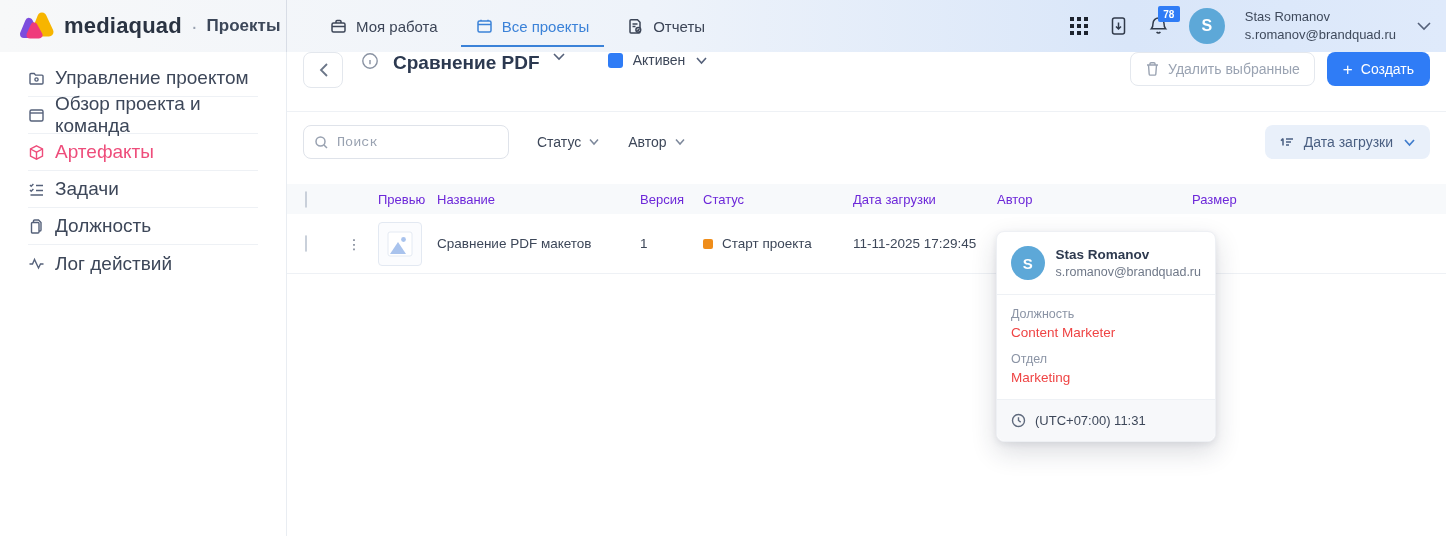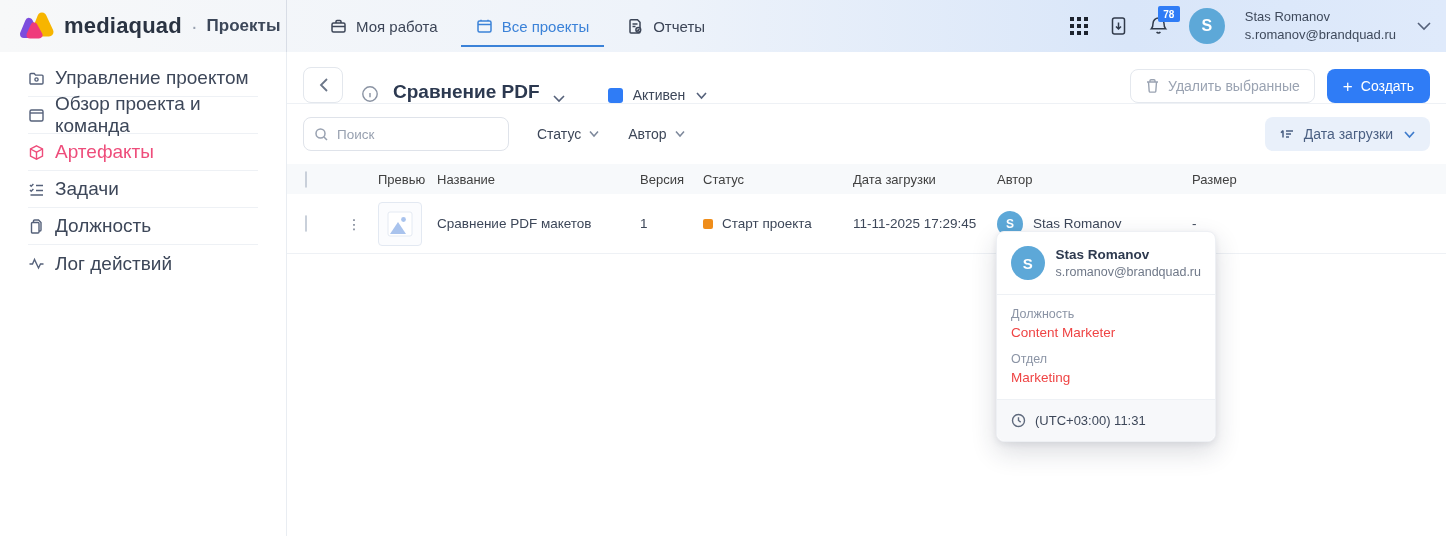--- a/index.html
+++ b/index.html
@@ -56,21 +56,21 @@
   .side-item {
     margin:0 28px; height:37px; display:flex; align-items:center; gap:10px;
     font-size:19px; color:#3d4759; border-bottom:1px solid #eef1f5; cursor:pointer;
   }
   .side-item:last-child { border-bottom:none; }
   .side-item .s-icon { color:#55617a; flex:0 0 auto; }
   .side-item.active, .side-item.active .s-icon { color:#ee4d7b; }
 
   
   .main { position:absolute; top:52px; left:287px; right:0; bottom:0; background:#fff; }
-  .toolbar { height:52px; display:flex; align-items:flex-end; padding:0 16px; border-bottom:1px solid #eef1f5; }
+  .toolbar { height:60px; display:flex; align-items:flex-start; padding:0 16px; border-bottom:1px solid #eef1f5; }
   .back-btn {
     width:40px; height:36px; border:1px solid #e3e7ed; border-radius:8px; background:#fff;
     display:flex; align-items:center; justify-content:center; color:#6b7688; cursor:pointer;
   }
   .info-icon { margin-left:18px; color:#8a93a3; }
   .page-title { font-size:19px; font-weight:bold; color:#2c3950; margin-left:14px; }
   .title-chev { margin-left:12px; color:#55617a; cursor:pointer; }
   .status-select { display:flex; align-items:center; gap:10px; margin-left:42px; cursor:pointer; }
   .status-square { width:15px; height:15px; border-radius:3px; }
   .status-label { font-size:14px; color:#3d4759; }
@@ -86,21 +86,21 @@
   }
   .btn-primary .plus { font-size:17px; line-height:1; }
 
   .filter-row { display:flex; align-items:center; padding:13px 16px 9px 16px; }
   .search-box {
     width:206px; height:34px; border:1px solid #dfe3ea; border-radius:8px; background:#fff;
     display:flex; align-items:center; padding:0 10px; gap:8px; color:#98a1b0;
   }
   .search-box input {
     border:none; outline:none; width:100%; font-size:13.5px; color:#3b82f6;
-    font-family:Liberation Sans, sans-serif; background:transparent;
+    font-family:Liberation Mono, monospace; background:transparent;
   }
   .search-box input::placeholder { color:#98a1b0; }
   .filter-select { display:flex; align-items:center; gap:7px; font-size:14px; color:#3d4759; margin-left:28px; cursor:pointer; }
   .filter-select .chev { color:#7d889b; }
   .sort-pill {
     margin-left:auto; height:34px; background:#e9f0fa; border-radius:8px;
     display:flex; align-items:center; gap:10px; padding:0 14px; cursor:pointer;
     color:#4a5f82; font-size:14px;
   }
   .sort-pill .chev { color:#3f7ccc; }
@@ -109,21 +109,21 @@
   .grid-row { display:flex; align-items:center; padding-left:18px; }
   .c-check { width:40px; flex:0 0 40px; }
   .c-kebab { width:33px; flex:0 0 33px; }
   .c-prev  { width:59px; flex:0 0 59px; }
   .c-name  { width:203px; flex:0 0 203px; }
   .c-ver   { width:63px; flex:0 0 63px; }
   .c-stat  { width:150px; flex:0 0 150px; }
   .c-date  { width:144px; flex:0 0 144px; }
   .c-auth  { width:195px; flex:0 0 195px; }
   .c-size  { flex:1; }
-  .thead { height:30px; background:#f7f9fb; font-size:13px; color:#404040; margin-top:4px; }
+  .thead { height:30px; background:#f7f9fb; font-size:13px; color:#6d28d9; margin-top:16px; }
   .trow { height:60px; border-bottom:1px solid #eef1f5; font-size:13.5px; color:#3d4759; }
   .checkbox { width:16px; height:16px; border:1.5px solid #c9d0da; border-radius:3px; background:#fff; cursor:pointer; }
   .kebab { color:#6b7587; cursor:pointer; width:18px; display:flex; justify-content:center; }
   .thumb {
     width:44px; height:44px; border:1px solid #e3e9f2; border-radius:4px; background:#fbfcfe;
     display:flex; align-items:center; justify-content:center; cursor:pointer;
   }
   .cell-status { display:flex; align-items:center; gap:9px; }
   .mini-square { width:10px; height:10px; border-radius:2px; }
   .cell-author { display:flex; align-items:center; gap:10px; }
@@ -438,15 +438,15 @@
     <div class="pop-label">Отдел</div>
     <div class="pop-value">Marketing</div>
   </div>
   <div class="pop-foot">
     <span class="clk">
       <svg width="15" height="15" viewBox="0 0 15 15" fill="none" stroke="currentColor" stroke-width="1.4">
         <circle cx="7.5" cy="7.5" r="6"></circle>
           <path d="M7.5 4.2 V7.5 l2.2 1.6"></path>
       </svg>
     </span>
-    <span>(UTC+03:00) 11:31</span>
+    <span>(UTC+07:00) 11:31</span>
   </div>
 </div>
 
 </body></html>

